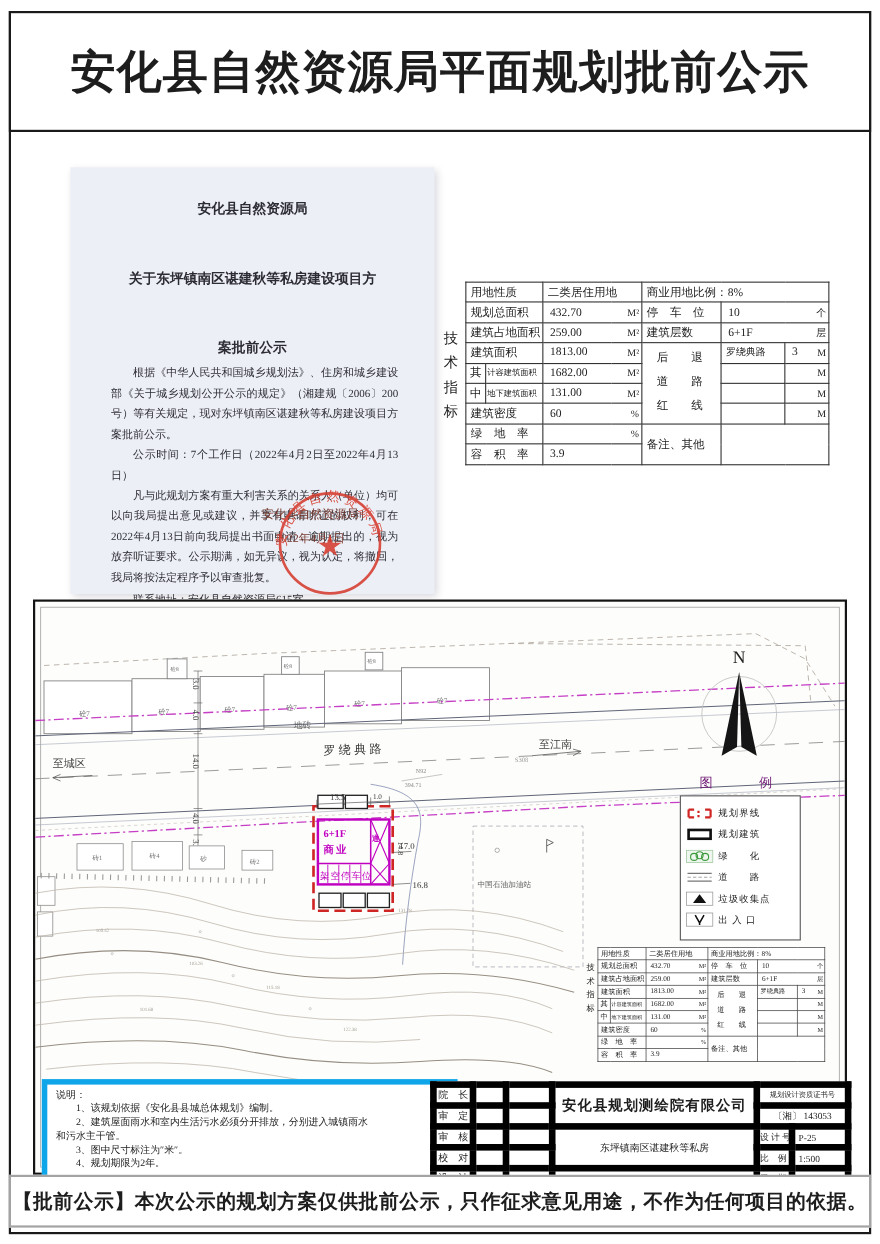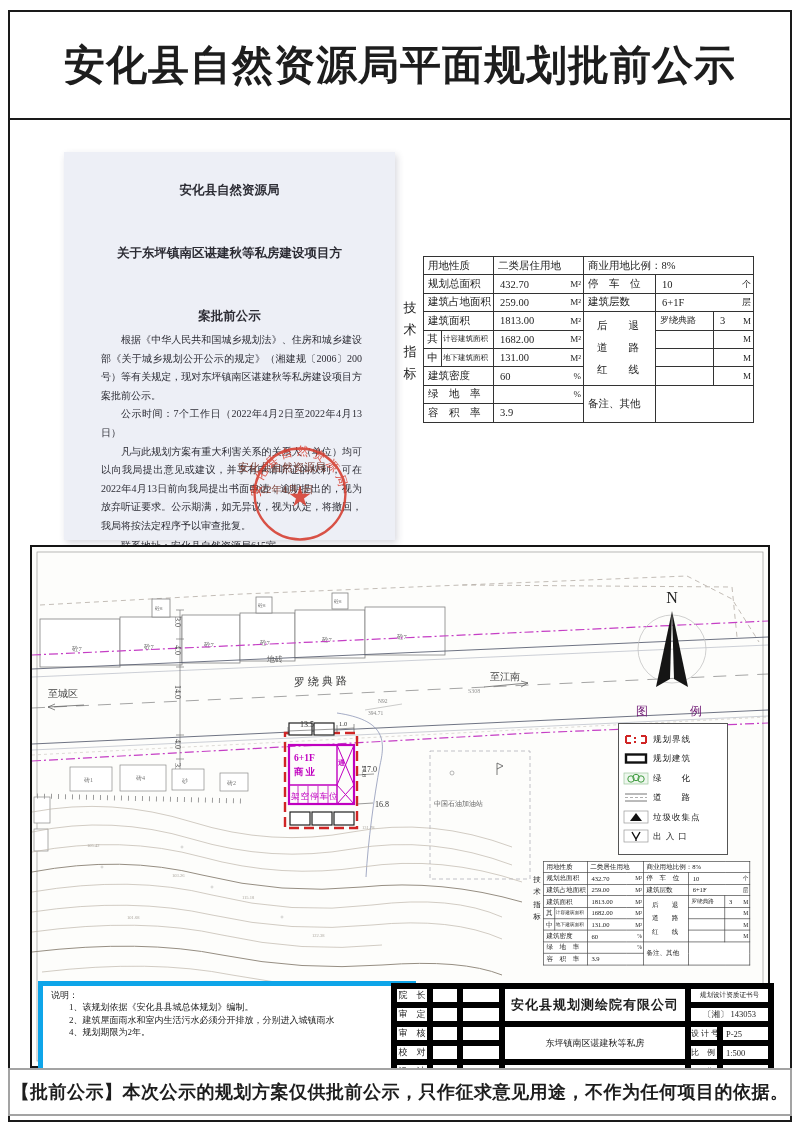--- a/index.html
+++ b/index.html
@@ -626,20 +626,22 @@
       </tr>
     </tbody>
           </table>
         </div>
     </div>
 
     <div class="notes">
       <div>说明：</div>
       <div class="ind">1、该规划依据《安化县县城总体规划》编制。</div>
       <div class="ind">2、建筑屋面雨水和室内生活污水必须分开排放，分别进入城镇雨水</div>
+      <div>和污水主干管。</div>
+      <div class="ind">3、图中尺寸标注为″米″。</div>
       <div class="ind">4、规划期限为2年。</div>
     </div>
 
     <div class="tb">
       <table>
         <colgroup>
             <col style="width:36px">
             <col style="width:30px">
             <col style="width:42px">
             <col style="width:186px">

